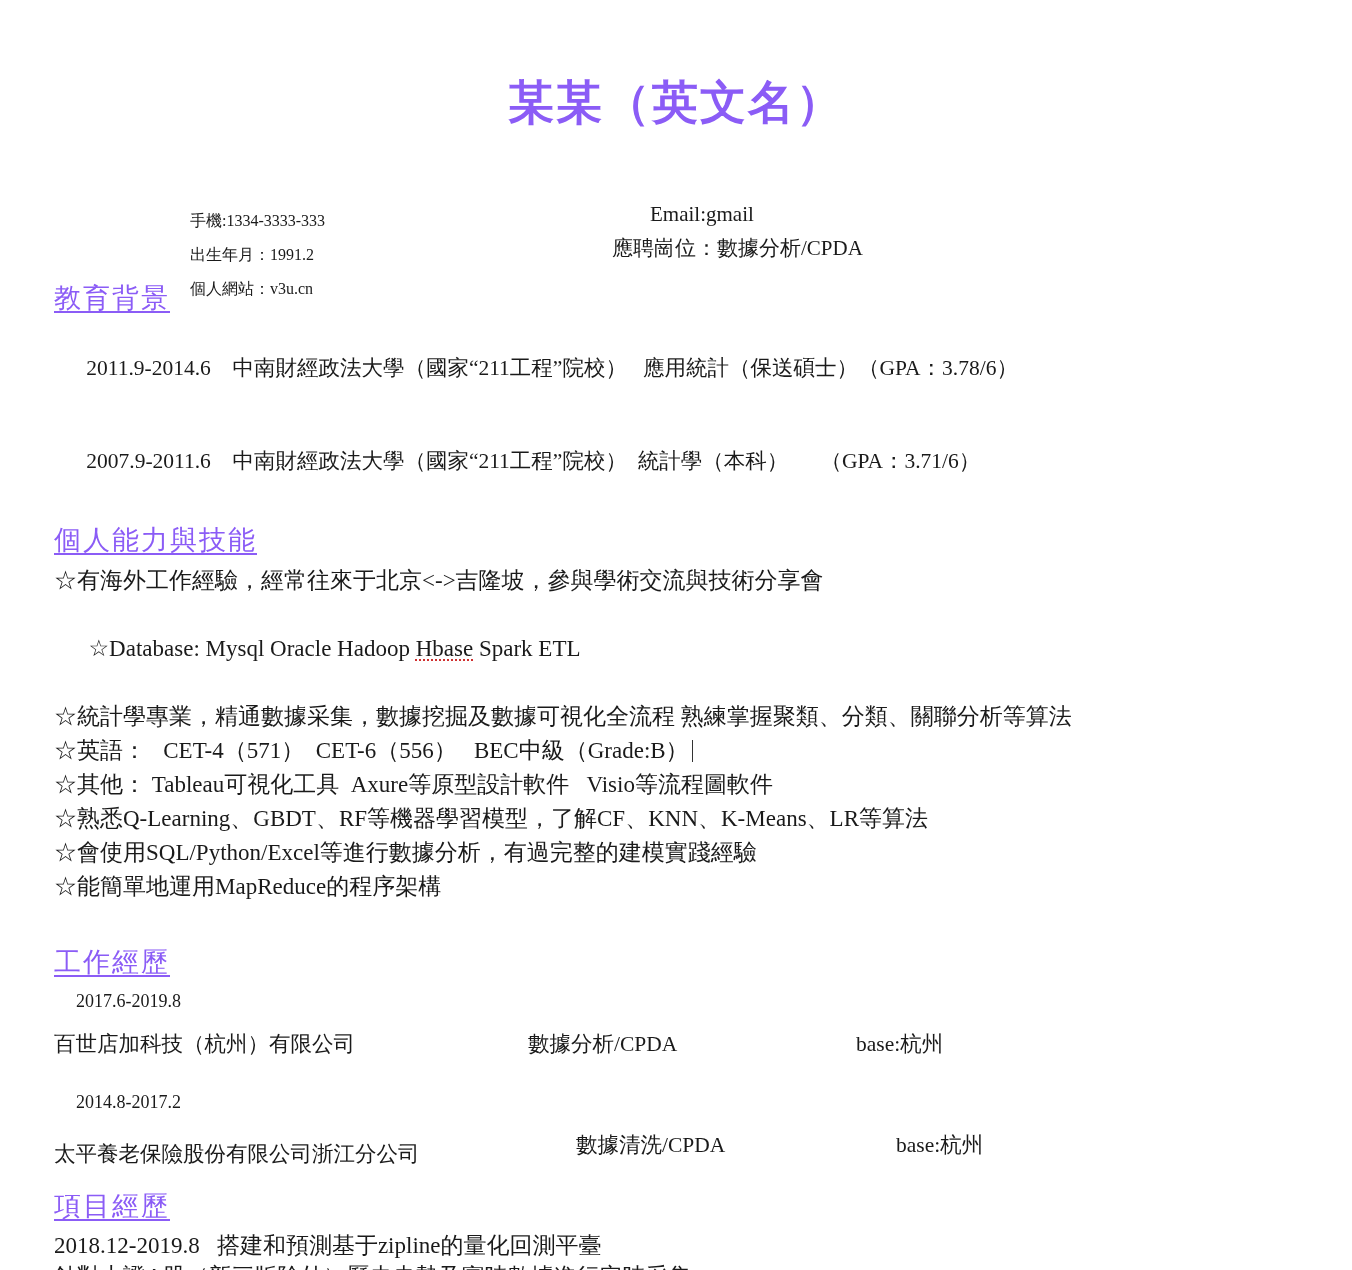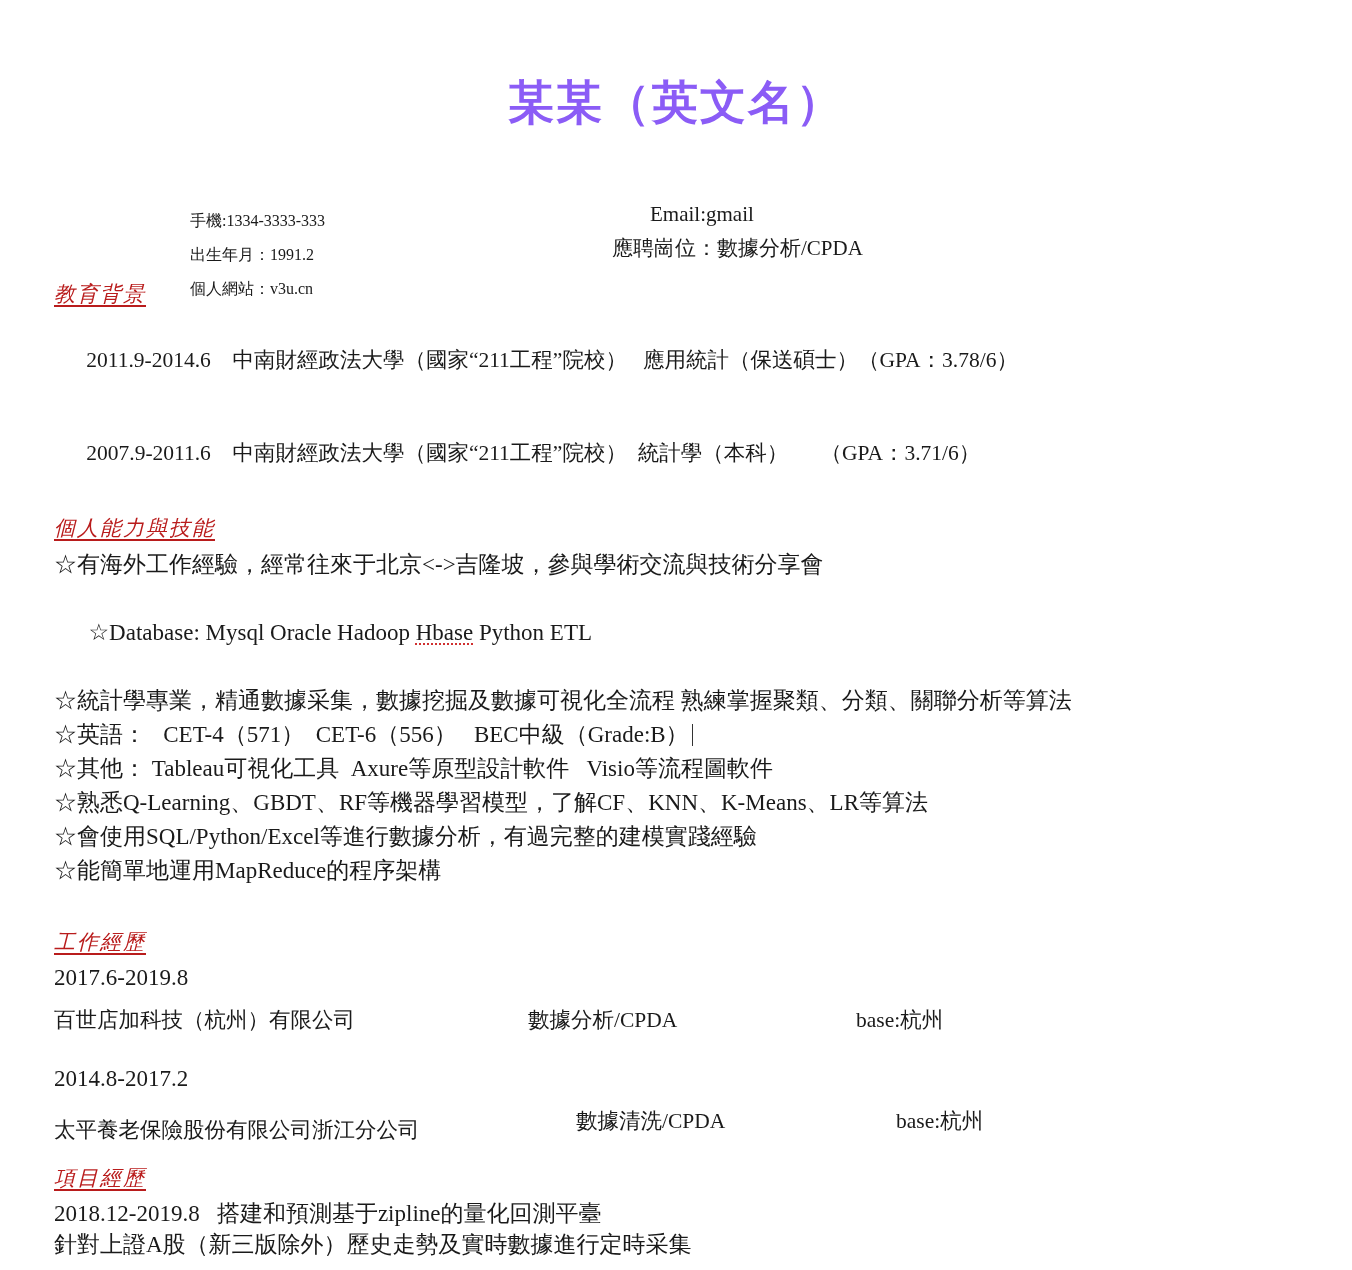--- a/index.html
+++ b/index.html
@@ -54,28 +54,27 @@
   .contact-col-right .c-email {
     display: block;
     margin-left: 38px;
   }
   .section {
     margin: 0 0 0 0;
     padding: 0 54px;
   }
   .section-head {
     display: inline-block;
-    font-size: 21px;
-    color: #b91c1c;
+    font-size: 27px;
+    color: #8b5cf6;
     text-decoration: underline;
     text-underline-offset: 4px;
     letter-spacing: 2px;
     margin: 14px 0 6px 0;
     font-weight: normal;
-    font-style: italic;
   }
   .line {
     font-size: 23px;
     line-height: 31px;
     white-space: pre;
   }
   .edu-row {
     font-size: 21.5px;
     line-height: 31px;
     white-space: pre;
@@ -94,22 +93,23 @@
     display: inline-block;
     width: 1px;
     height: 22px;
     background: #333;
     vertical-align: -4px;
     margin-left: 3px;
   }
   .gap-sm { height: 12px; }
   .gap-md { height: 26px; }
   .job-date {
-    font-size: 23px;
+    font-size: 18px;
     line-height: 31px;
+    margin-left: 22px;
   }
   .job-row {
     font-size: 21.5px;
     line-height: 31px;
     position: relative;
     height: 32px;
   }
   .job-row .j-company { position: absolute; left: 0; }
   .job-row .j-role { position: absolute; }
   .job-row .j-base { position: absolute; }
@@ -140,21 +140,21 @@
     </div>
     <div class="edu-row">
       <span>2007.9-2011.6</span><span>    </span><span>中南財經政法大學（國家“211工程”院校）</span><span>  </span><span>統計學（本科）      （GPA：3.71/6）</span>
     </div>
   </div>
 
   <div class="section skills">
     <div class="section-head">個人能力與技能</div>
     <div class="line">☆有海外工作經驗，經常往來于北京&lt;-&gt;吉隆坡，參與學術交流與技術分享會</div>
     <div class="line">
-      <span>☆Database: Mysql Oracle Hadoop </span><span class="spell-underline">Hbase</span><span> Python ETL</span>
+      <span>☆Database: Mysql Oracle Hadoop </span><span class="spell-underline">Hbase</span><span> Spark ETL</span>
     </div>
     <div class="line">☆統計學專業，精通數據采集，數據挖掘及數據可視化全流程 熟練掌握聚類、分類、關聯分析等算法</div>
     <div class="line"><span>☆英語：   CET-4（571）  CET-6（556）   BEC中級（Grade:B）</span><span class="caret"></span></div>
     <div class="line">☆其他： Tableau可視化工具  Axure等原型設計軟件   Visio等流程圖軟件</div>
     <div class="line">☆熟悉Q-Learning、GBDT、RF等機器學習模型，了解CF、KNN、K-Means、LR等算法</div>
     <div class="line">☆會使用SQL/Python/Excel等進行數據分析，有過完整的建模實踐經驗</div>
     <div class="line">☆能簡單地運用MapReduce的程序架構</div>
   </div>
 
   <div class="gap-md"></div>

